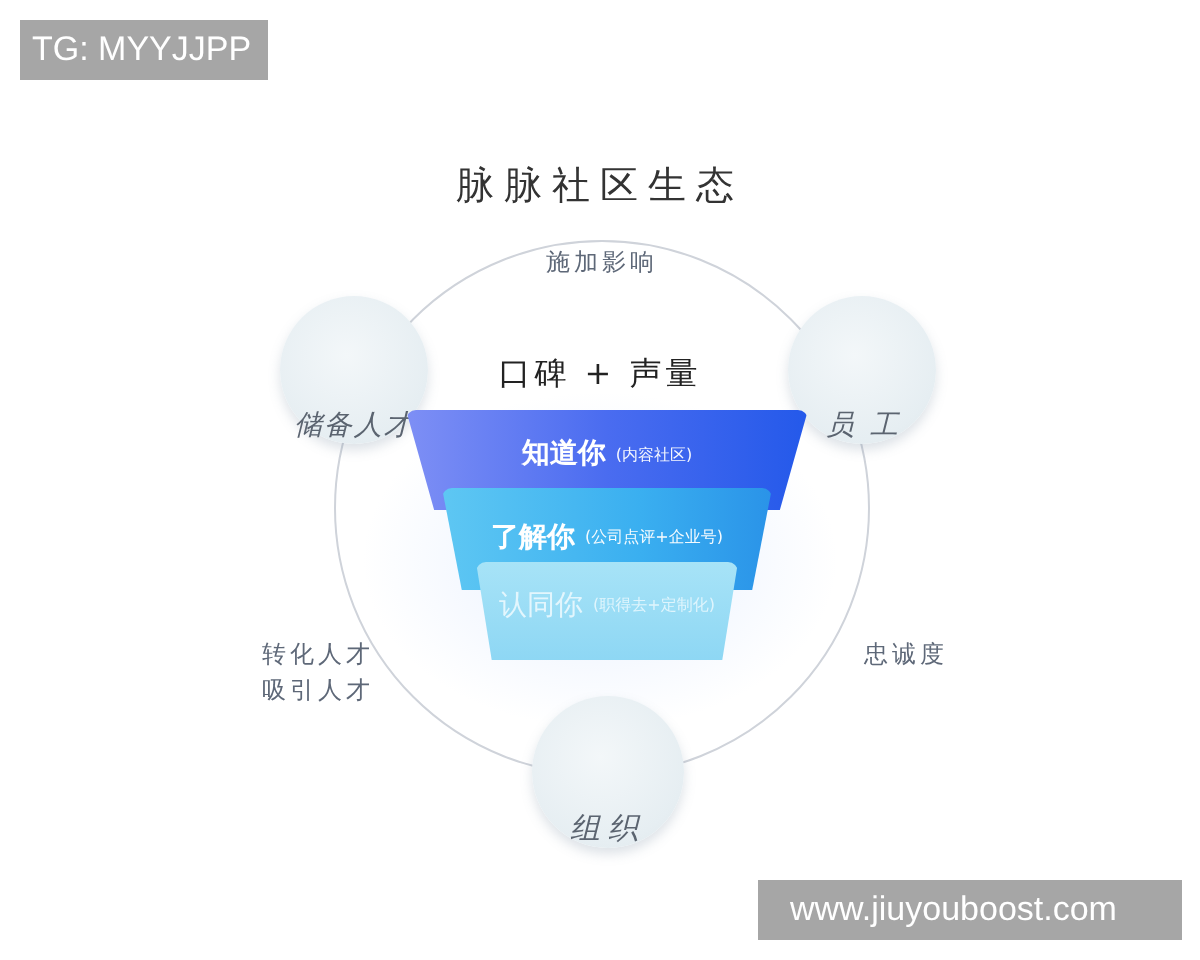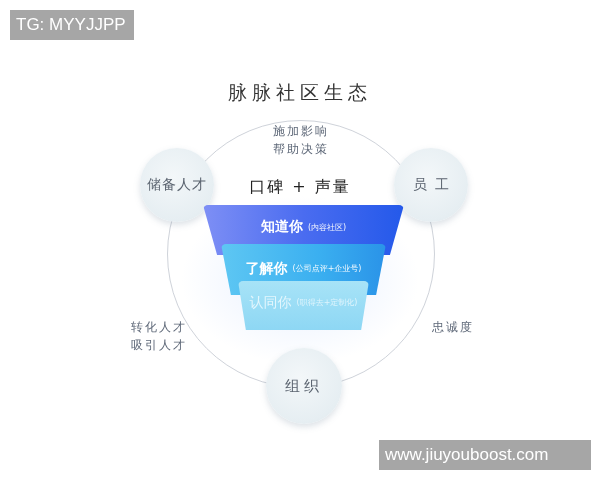--- a/index.html
+++ b/index.html
@@ -1,30 +1,30 @@
 <!DOCTYPE html>
 <html><head>
 <meta charset="utf-8">
 <style>
   html, body { margin:0; padding:0; }
   body { width:600px; height:480px; background:#ffffff; position:relative; overflow:hidden;
          font-family:"DejaVu Sans", "Liberation Sans", sans-serif; }
   .abs { position:absolute; }
   .wm { position:absolute; background:#a6a6a6; color:#ffffff; font-family:"Liberation Sans", sans-serif; }
   .wm-tl { left:10px; top:10px; width:124px; height:30px; font-size:17px; line-height:30px; padding-left:6px; box-sizing:border-box; }
-  .wm-br { left:379px; top:440px; width:212px; height:30px; font-size:17px; line-height:30px; padding-left:6px; box-sizing:border-box; }
+  .wm-br { left:379px; top:440px; width:212px; height:30px; font-size:17px; line-height:30px; padding-left:16px; box-sizing:border-box; }
   .title { left:200px; top:80px; width:200px; text-align:center; font-size:19px; letter-spacing:5px; color:#333333; }
   .ring { left:167px; top:120px; width:268px; height:268px; border-radius:50%; border:1px solid #cfd3da; box-sizing:border-box; }
   .glow { left:180px; top:195px; width:240px; height:170px; border-radius:50%;
           background:radial-gradient(ellipse at center, rgba(170,200,255,0.28) 0%, rgba(255,255,255,0) 70%); }
   .node { position:absolute; width:74px; height:74px; border-radius:50%;
           background:radial-gradient(circle at 45% 40%, #f3f7f9 0%, #e6eef2 70%, #dde6ea 100%);
           box-shadow:0 3px 6px rgba(120,140,160,0.25);
-          display:flex; align-items:center; justify-content:center;
-          font-size:14px; color:#5b6470; letter-spacing:1px; }
+          display:flex; align-items:flex-end; justify-content:center;
+          font-size:14px; color:#5b6470; letter-spacing:1px;font-style:italic; }
   .node-top-left { left:140px; top:148px; }
   .node-top-right { left:394px; top:148px; }
   .node-bottom { left:266px; top:348px; width:76px; height:76px; font-size:15px; letter-spacing:4px; }
   .node-top-right span { letter-spacing:8px; margin-left:8px; }
   .label { position:absolute; font-size:12px; line-height:18px; color:#5e6878; text-align:center; letter-spacing:2px; }
   .label-top { left:255px; top:122px; width:92px; }
   .label-left { left:118px; top:318px; width:82px; }
   .label-right { left:412px; top:318px; width:82px; }
   .center-title { left:230px; top:177px; width:140px; text-align:center; font-size:16px; color:#222222; letter-spacing:2px; }
   .layer { position:absolute; display:flex; align-items:center; justify-content:center; color:#ffffff; }
@@ -50,21 +50,20 @@
 
 <div class="wm wm-tl">TG: MYYJJPP</div>
 
 <div class="abs title">脉脉社区生态</div>
 
 <div class="abs glow"></div>
 <div class="abs ring"></div>
 
 <div class="label label-top">
   <div>施加影响</div>
-  <div>帮助决策</div>
 </div>
 
 <div class="node node-top-left">
   <span>储备人才</span>
 </div>
 <div class="node node-top-right">
   <span>员工</span>
 </div>
 <div class="node node-bottom">
   <span>组织</span>

